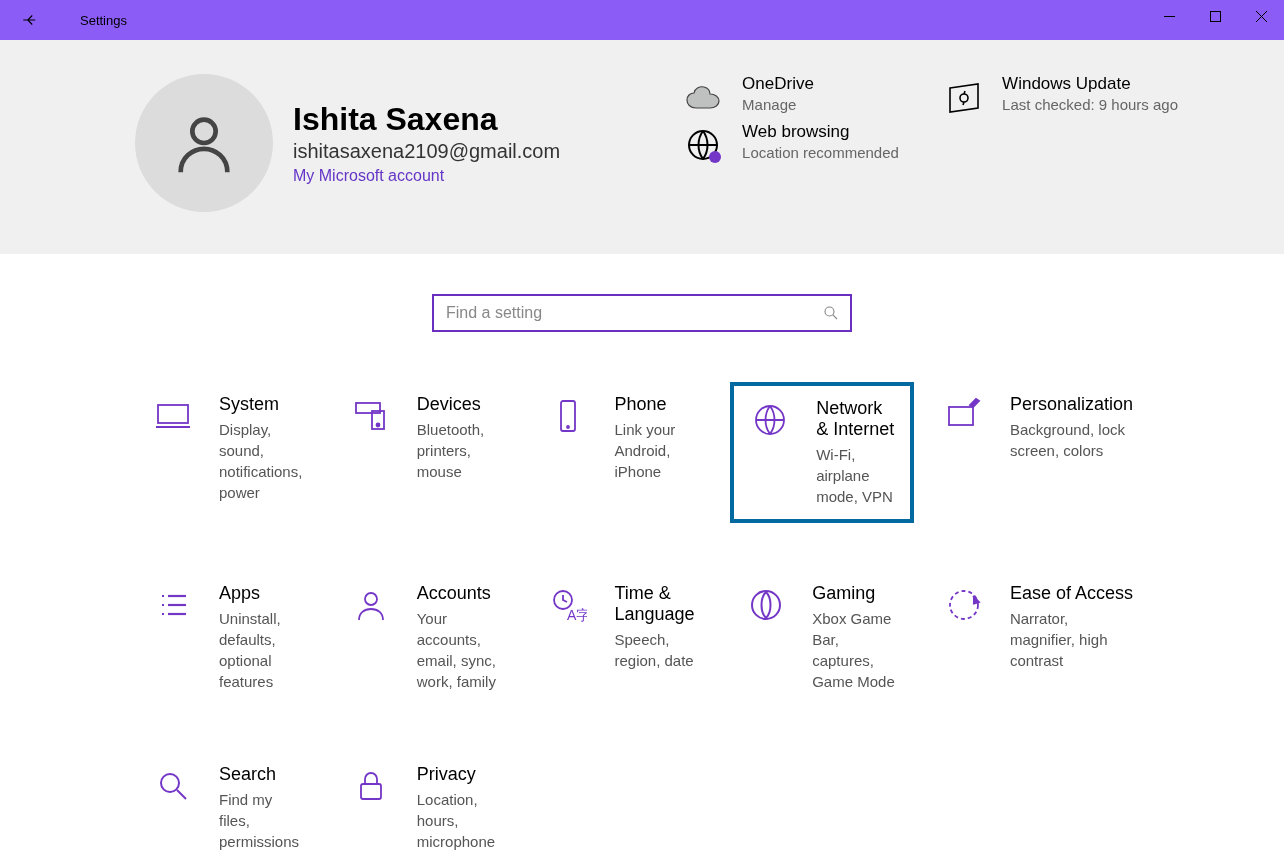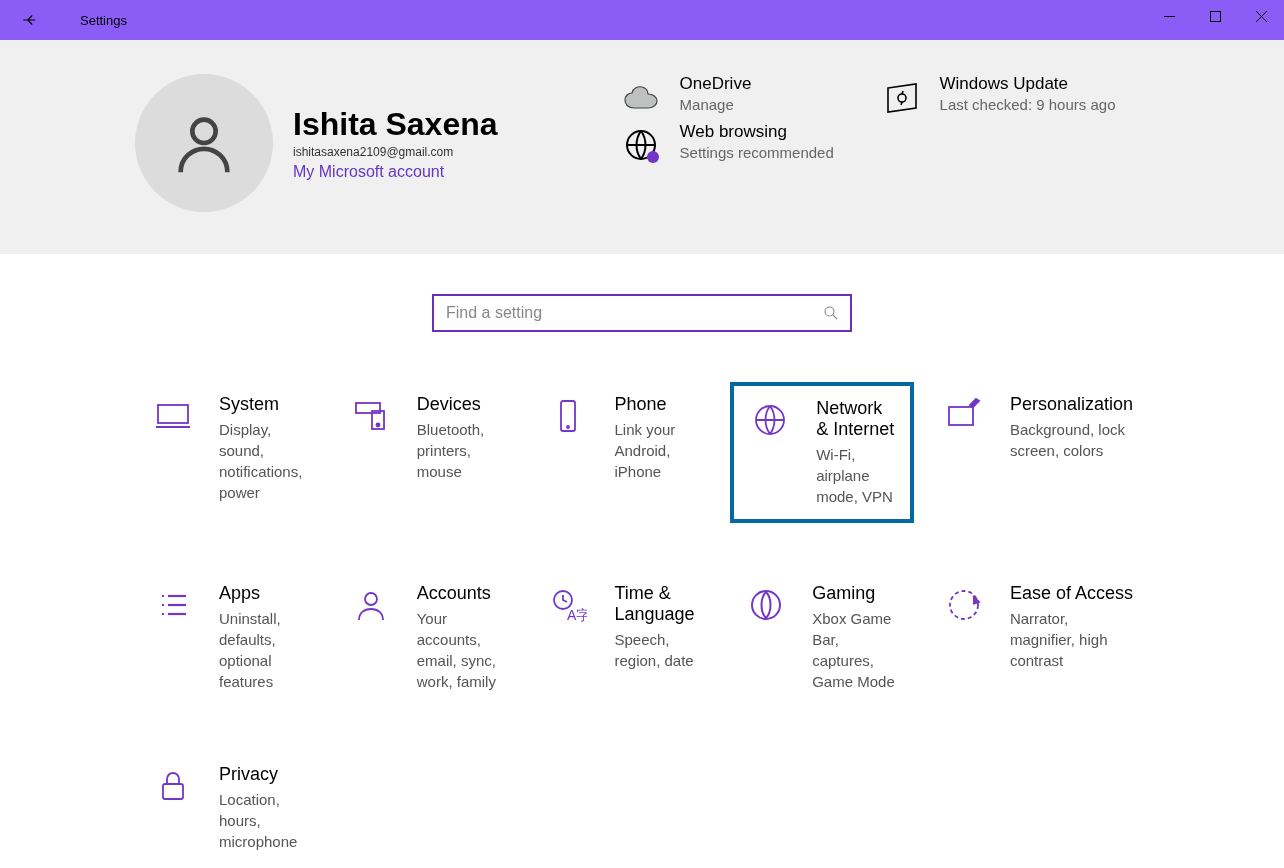--- a/index.html
+++ b/index.html
@@ -58,23 +58,24 @@
   }
   .profile-text {
     margin-left: 20px;
   }
   .displayname {
     font-size: 32px;
     font-weight: 600;
     margin-bottom: 2px;
   }
   .email {
-    font-size: 12px;
+    font-size: 20px;
     color: #333;
     margin-bottom: 4px;
+    text-align: center;
   }
   .mslink {
     font-size: 16px;
     color: #6436c7;
     cursor: pointer;
   }
   .infotiles {
     display: flex;
     margin-left: 120px;
     flex-wrap: wrap;
@@ -240,21 +241,21 @@
     <div class="infotile">
       <div class="icon">
         <svg width="42" height="42" viewBox="0 0 42 42">
             <circle cx="20" cy="20" r="14" fill="none" stroke="#000" stroke-width="2"></circle>
             <path d="M6 20h28M20 6c6 8 6 20 0 28M20 6c-6 8-6 20 0 28" fill="none" stroke="#000" stroke-width="2"></path>
             <circle cx="32" cy="32" r="6" fill="#7436c7"></circle>
           </svg>
       </div>
       <div class="txt">
         <div class="h">Web browsing</div>
-        <div class="sub">Settings recommended</div>
+        <div class="sub">Location recommended</div>
       </div>
     </div>
   </div>
 </div>
 
 <div class="searchwrap">
   <div class="searchbox">
     <input type="text" placeholder="Find a setting" style="">
     <span class="searchicon">
       <svg width="18" height="18" viewBox="0 0 24 24" fill="none" stroke="#888" stroke-width="1.5">
@@ -396,20 +397,32 @@
           <circle cx="19" cy="19" r="14"></circle>
           <path d="M28 10l6 6-6 2" stroke-dasharray="0" fill="#7436c7"></path>
         </svg>
     </div>
     <div class="txt">
         <div class="h">Ease of Access</div>
         <div class="sub">Narrator, magnifier, high contrast</div>
       </div>
   </div>
 
+  <div class="cat">
+    <div class="icon">
+      <svg width="38" height="38" viewBox="0 0 38 38" fill="none" stroke="#7436c7" stroke-width="2">
+          <circle cx="16" cy="16" r="9"></circle>
+          <line x1="23" y1="23" x2="32" y2="32"></line>
+        </svg>
+    </div>
+    <div class="txt">
+        <div class="h">Search</div>
+        <div class="sub">Find my files, permissions</div>
+      </div>
+  </div>
 
   <div class="cat">
     <div class="icon">
       <svg width="38" height="38" viewBox="0 0 38 38" fill="none" stroke="#7436c7" stroke-width="1.8">
           <rect x="9" y="17" width="20" height="15" rx="2"></rect>
           <path d="M13 17v-5a6 6 0 0 1 12 0v5"></path>
         </svg>
     </div>
     <div class="txt">
         <div class="h">Privacy</div>

